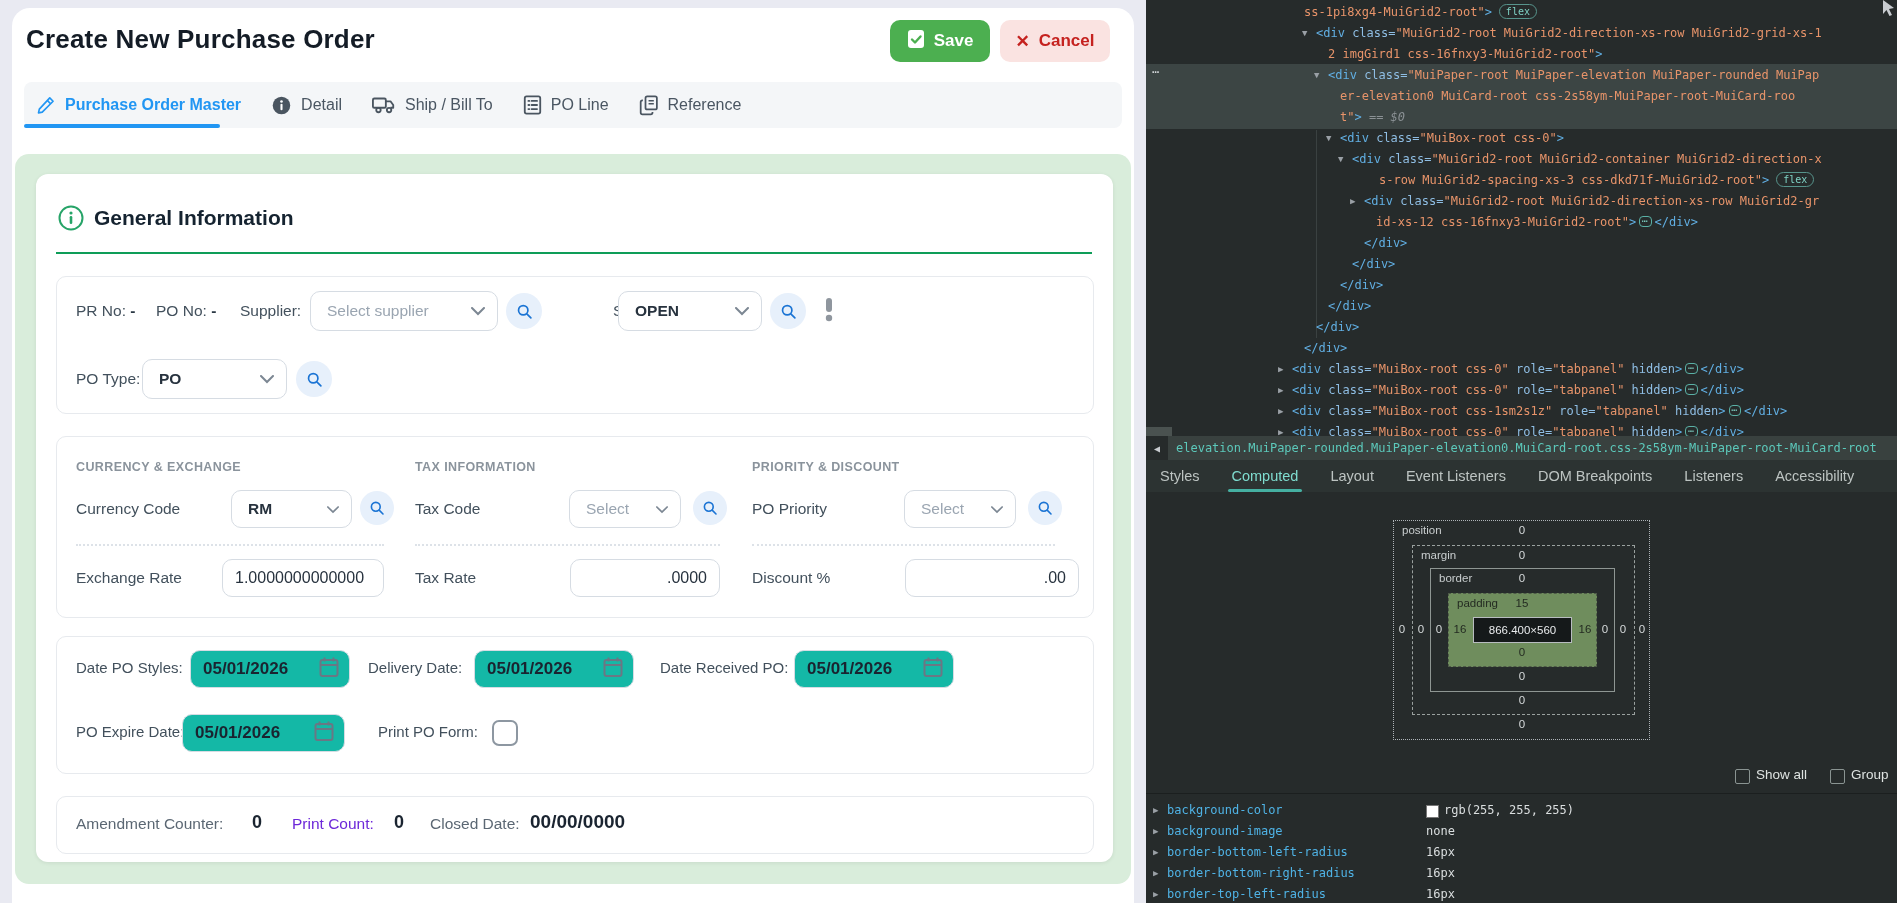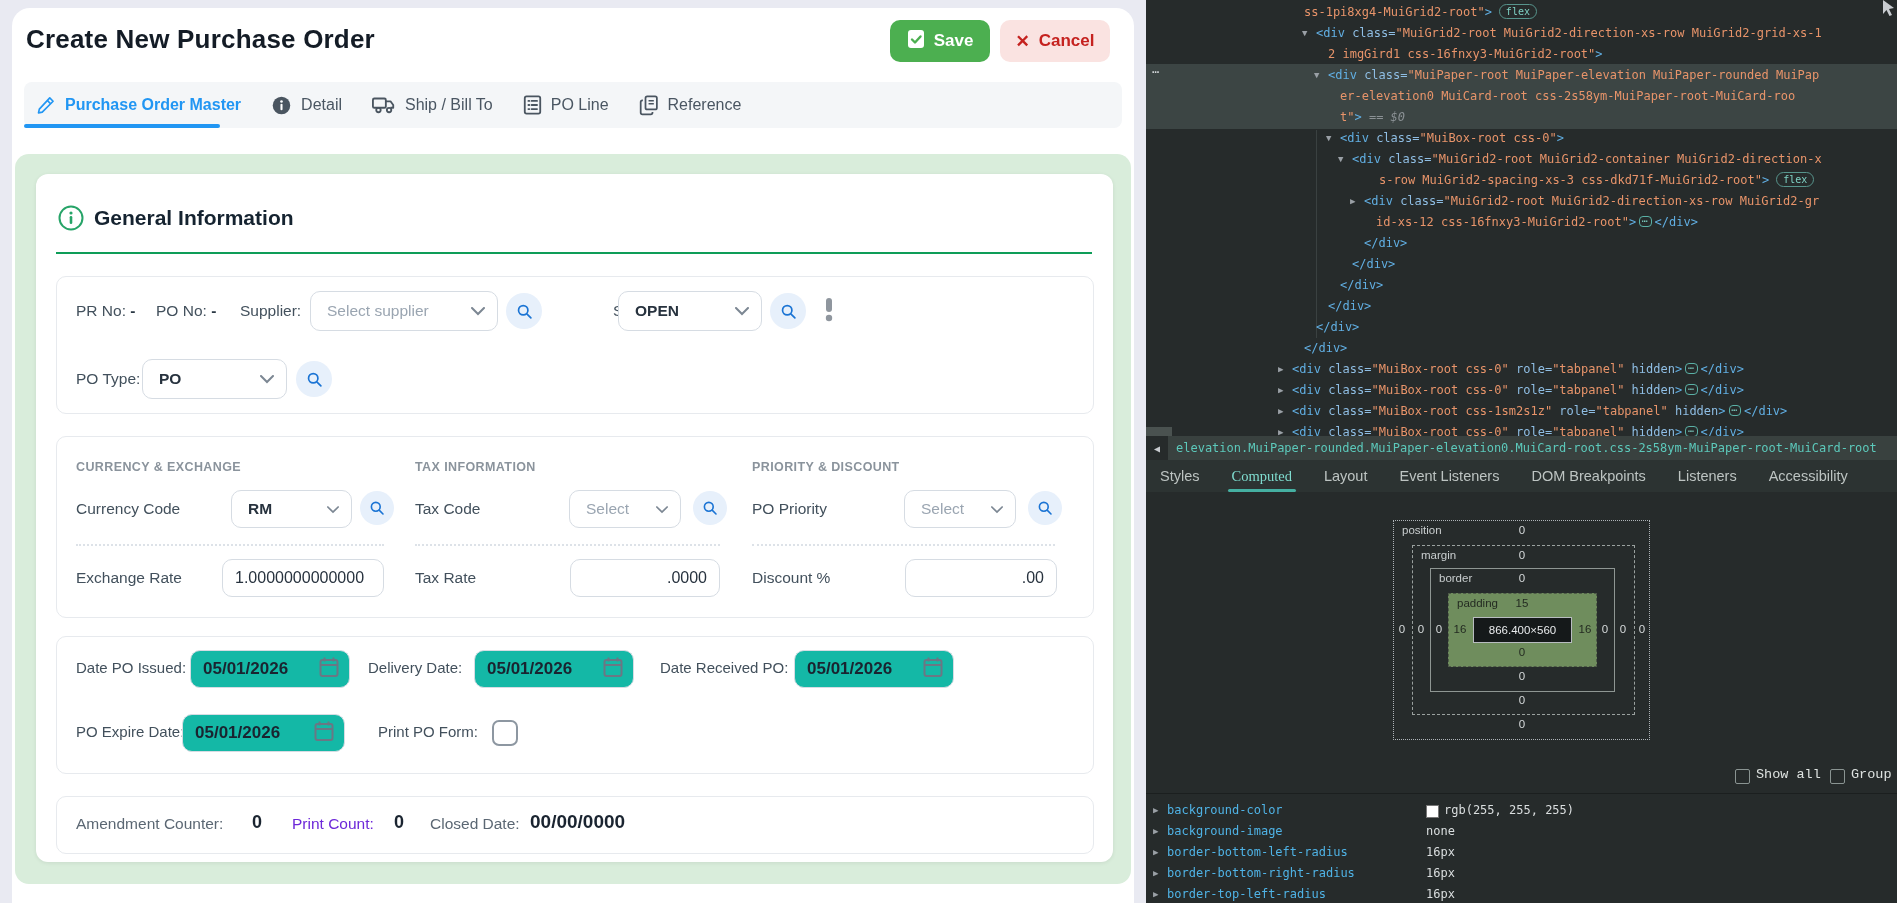--- a/index.html
+++ b/index.html
@@ -73,35 +73,35 @@
   .dt-scrollbit{position:absolute;left:0;top:427px;width:26px;height:9px;background:#4A5250;}
   .dt-breadcrumb{position:absolute;left:0;top:436px;width:751px;height:24px;background:#39413F;overflow:hidden;}
   .dt-breadcrumb .bc-btn{position:absolute;left:0;top:0;width:22px;height:24px;background:#262B2B;color:#C8CCD0;
        font-size:10px;display:flex;align-items:center;justify-content:center;cursor:pointer;}
   .dt-breadcrumb .bc-text{position:absolute;left:30px;top:0;height:24px;line-height:24px;font-size:12px;
        color:var(--dt_teal,#5CC9BB);white-space:nowrap;}
   .dt-tabs{position:absolute;left:0;top:460px;width:751px;height:32px;background:#2C3332;display:flex;
            align-items:stretch;padding-left:14px;gap:32px;box-sizing:border-box;
            font-family:"Liberation Sans",sans-serif;}
   .dt-tab{font-size:14.5px;color:#BDC4C2;line-height:32px;cursor:pointer;position:relative;white-space:nowrap;}
-  .dt-tab.active{color:#7FDCCF;font-family:Liberation Serif, serif;}
+  .dt-tab.active{color:#7FDCCF;}
   .dt-tab.active::after{content:"";position:absolute;left:-4px;right:-4px;bottom:0;height:3px;background:#45B0A2;border-radius:2px;}
   .bm-box{position:absolute;box-sizing:border-box;}
   .bm-label{position:absolute;font-size:11.5px;color:#C9CECF;font-family:"Liberation Sans",sans-serif;}
   .bm-num{position:absolute;font-size:11.5px;color:#D6DADB;font-family:"Liberation Sans",sans-serif;
           transform:translateX(-50%);white-space:nowrap;}
   .bm-num.dark,.bm-label.dark{color:#242B22;}
   .dt-filterbar{position:absolute;left:0;top:760px;width:751px;height:33px;background:var(--dt_bg,#262B2B);
                 border-bottom:1px solid #1B1F1F;}
   .dt-filter{position:absolute;left:8px;top:4px;width:568px;height:24px;border-radius:12px;background:#3A4342;
              display:flex;align-items:center;gap:8px;padding-left:10px;box-sizing:border-box;}
   .dt-filter span{font-size:13px;color:#93A09C;font-family:"Liberation Sans",sans-serif;}
   .dt-check{position:absolute;top:9px;width:13px;height:13px;border:1px solid #8A9492;border-radius:2px;
             background:transparent;cursor:pointer;}
-  .dt-check-label{position:absolute;top:7px;font-size:13.5px;color:#DEE3E1;font-family:Liberation Mono, monospace;}
+  .dt-check-label{position:absolute;top:7px;font-size:13.5px;color:#DEE3E1;font-family:Liberation Sans, sans-serif;}
   .dt-prop{position:absolute;left:0;width:751px;height:21px;line-height:21px;cursor:pointer;}
   .dt-prop .p-arrow{position:absolute;left:7px;color:#9AA0A6;font-size:9px;}
   .dt-prop .p-name{position:absolute;left:21px;font-size:12px;color:var(--dt_propname,#4FB3E6);}
   .dt-prop .p-val{position:absolute;left:280px;font-size:12px;color:#DADEDF;}
   .dt-prop .p-swatch{position:absolute;left:280px;top:5px;width:11px;height:11px;background:#fff;border:1px solid #777;}
   .dt-prop .p-val.with-swatch{left:298px;}
   .inspect-ico{position:absolute;left:736px;top:0px;color:#C8CCD0;}
 </style>
 </head>
 <body>
@@ -290,24 +290,24 @@
 
     <div class="dotline" style="left:76px;top:544px;width:308px;"></div>
     <div class="dotline" style="left:415px;top:544px;width:305px;"></div>
     <div class="dotline" style="left:752px;top:544px;width:303px;"></div>
 
     <div class="lbl" style="left:76px;top:568px;">Exchange Rate</div>
     <div class="num-input" style="left:222px;top:559px;width:162px;">1.0000000000000</div>
     <div class="lbl" style="left:415px;top:568px;">Tax Rate</div>
     <div class="num-input right" style="left:570px;top:559px;width:150px;">.0000</div>
     <div class="lbl" style="left:752px;top:568px;">Discount %</div>
-    <div class="num-input right" style="left:905px;top:559px;width:152px;">.00</div>
+    <div class="num-input right" style="left:905px;top:559px;width:174px;">.00</div>
 
     <div class="gbox" style="top:636px;height:136px;"></div>
-    <div class="lbl" style="left:76px;top:658px;font-size:15px;">Date PO Issued:</div>
+    <div class="lbl" style="left:76px;top:658px;font-size:15px;">Date PO Styles:</div>
     <div class="date-input" style="left:190px;top:650px;width:160px;">
       <span>05/01/2026</span>
       <span><svg width="20" height="22" viewBox="0 0 20 22">
             <rect x="1.5" y="4" width="17" height="16" rx="2" fill="none" stroke="#6B7784" stroke-width="2"></rect>
             <path d="M5.5 1.5v4M14.5 1.5v4M1.5 9h17" stroke="#6B7784" stroke-width="2"></path>
           </svg></span>
     </div>
     <div class="lbl" style="left:368px;top:658px;font-size:15px;">Delivery Date:</div>
     <div class="date-input" style="left:474px;top:650px;width:160px;">
       <span>05/01/2026</span>

